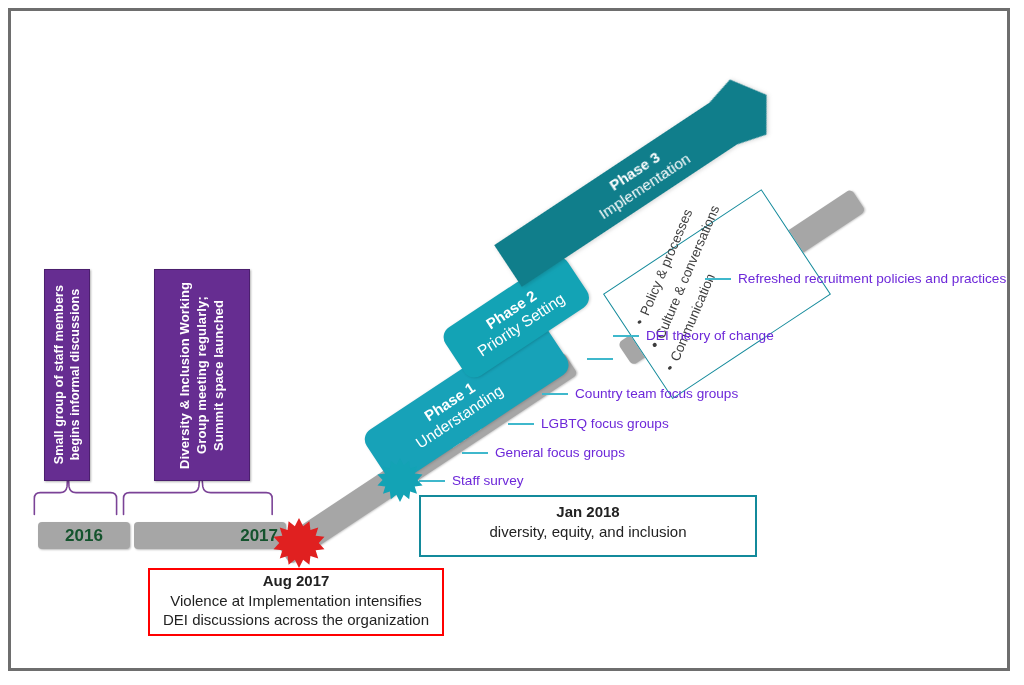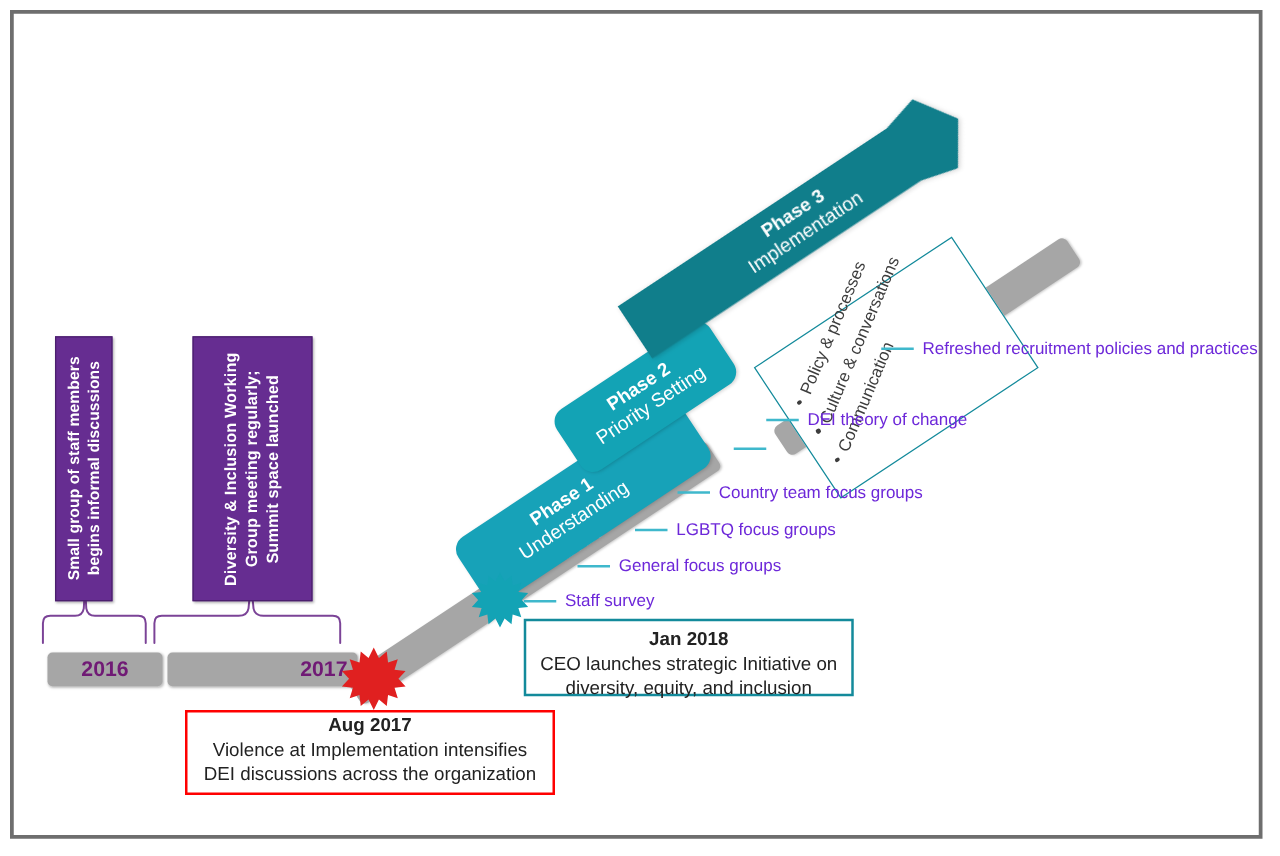--- a/index.html
+++ b/index.html
@@ -42,21 +42,21 @@
   #pbox1{left:33px;top:258px;width:46px;height:212px;}
   #pbox1 .vtext{font-size:12.5px;}
   #pbox2{left:143px;top:258px;width:96px;height:212px;}
   #pbox2 .vtext{font-size:13px;}
 
   
   .year-chip{
     position:absolute;
     background:#A6A6A6;
     border-radius:4px;
-    color:#701a75;
+    color:#14532d;
     font-size:17px;font-weight:bold;
     display:flex;align-items:center;
     box-sizing:border-box;
     box-shadow:1px 1px 2px rgba(0,0,0,.25);
   }
   #chip2016{left:27px;top:511px;width:92px;height:27px;justify-content:center;}
   #chip2017{left:123px;top:511px;width:152px;height:27px;justify-content:flex-end;padding-right:8px;}
 
   
   .diag-bar{
@@ -185,21 +185,21 @@
   .callout{
     position:absolute;
     background:#ffffff;
     box-sizing:border-box;
     text-align:center;
     line-height:1.30;
   }
   .callout .ctitle{font-weight:bold;font-size:15px;color:#222;display:block;}
   .callout .cline{font-size:15px;color:#222;display:block;}
   #callout-jan{
-    left:408px;top:484px;width:264px;height:62px;
+    left:408px;top:484px;width:338px;height:62px;
     border:2px solid #138A9B;
     padding-top:5px;
   }
   #callout-aug{
     left:137px;top:557px;width:296px;height:68px;
     border:2px solid #FF0000;
     padding-top:1px;
   }
 
   
@@ -317,21 +317,20 @@
   <svg class="burst" style="left:366px;top:446px;" width="46" height="46" viewBox="0 0 100 100">
     <polygon fill="#13A3B5" points="50,2 58,18 70,8 72,25 87,20 82,36 99,38 88,50 99,62 82,64 87,80 72,75 70,92 58,82 50,98 42,82 30,92 28,75 13,80 18,64 1,62 12,50 1,38 18,36 13,20 28,25 30,8 42,18"></polygon>
   </svg>
 
   <svg class="burst" style="left:262px;top:506px;" width="52" height="52" viewBox="0 0 100 100">
     <polygon fill="#E02020" points="50,2 58,18 70,8 72,25 87,20 82,36 99,38 88,50 99,62 82,64 87,80 72,75 70,92 58,82 50,98 42,82 30,92 28,75 13,80 18,64 1,62 12,50 1,38 18,36 13,20 28,25 30,8 42,18"></polygon>
   </svg>
 
   <div class="callout" id="callout-jan">
     <span class="ctitle">Jan 2018</span>
-    <span class="cline">CEO launches strategic Initiative on</span>
     <span class="cline">diversity, equity, and inclusion</span>
   </div>
 
   <div class="callout" id="callout-aug">
     <span class="ctitle">Aug 2017</span>
     <span class="cline">Violence at Implementation intensifies</span>
     <span class="cline">DEI discussions across the organization</span>
   </div>
 
 </div>

